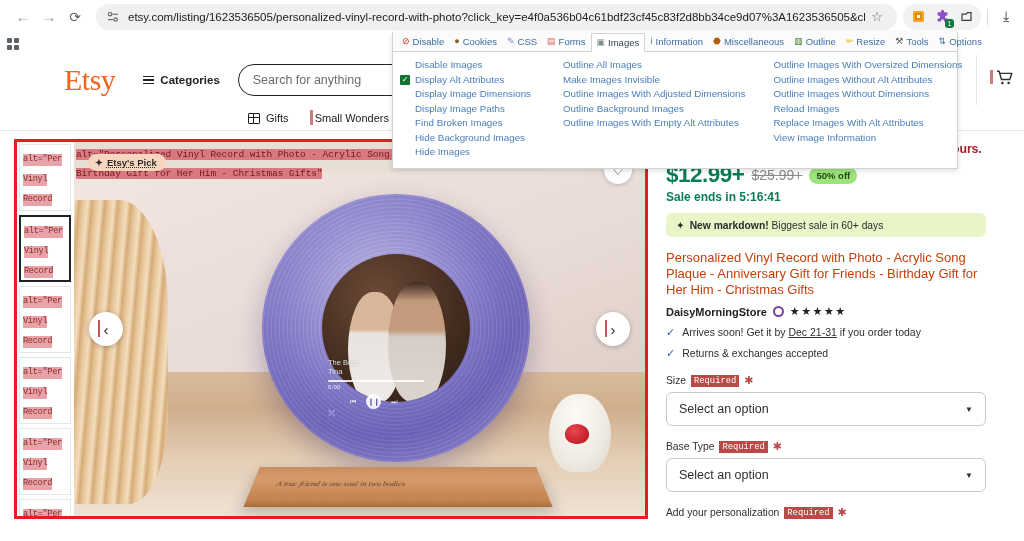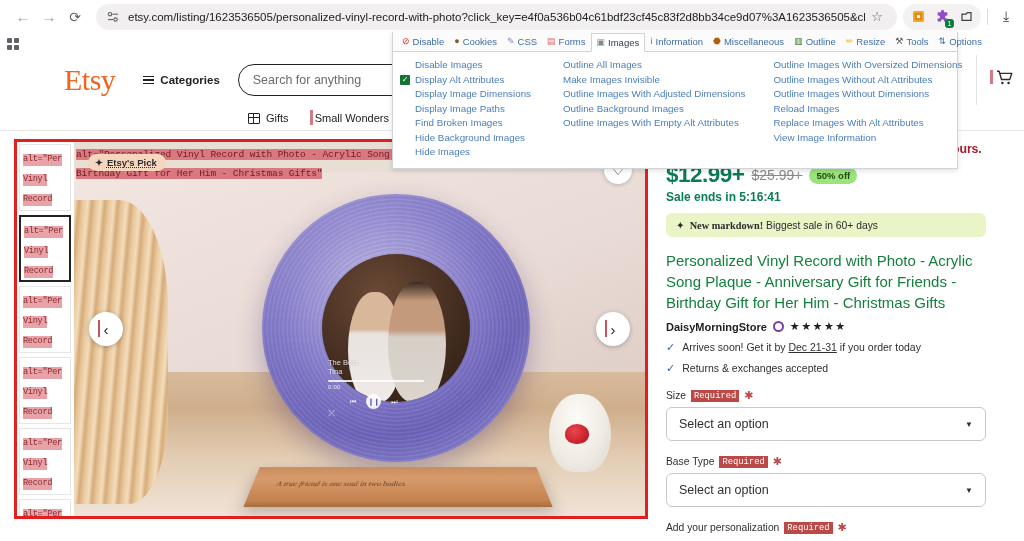--- a/index.html
+++ b/index.html
@@ -447,24 +447,24 @@
   }
   .sale-ends { color:#0a7d52; font-size:12px; font-weight:bold; margin-top:2px; }
   .markdown-banner {
     margin-top:9px;
     background:#e9f5c7;
     border-radius:6px;
     padding:6px 10px;
     font-size:10.3px; color:#2b2b2d;
     display:flex; align-items:center; gap:5px;
   }
-  .markdown-banner b { font-weight:bold;font-family:Liberation Serif, serif; }
+  .markdown-banner b { font-weight:bold; }
   .product-title {
     margin-top:13px;
-    font-size:15px; line-height:21px; color:#15803d;
+    font-size:13px; line-height:16px; color:#c2410c;
   }
   .shop-row { margin-top:7px; display:flex; align-items:center; gap:6px; }
   .shop-name { font-size:11px; font-weight:bold; color:#222; }
   .shop-dot {
     width:11px; height:11px; border-radius:50%;
     border:2px solid #7b3fa0; background:#fff;
   }
   .stars { color:#222; font-size:11px; letter-spacing:1.5px; }
   .bullet-row {
     margin-top:8px; display:flex; align-items:flex-start; gap:7px;

